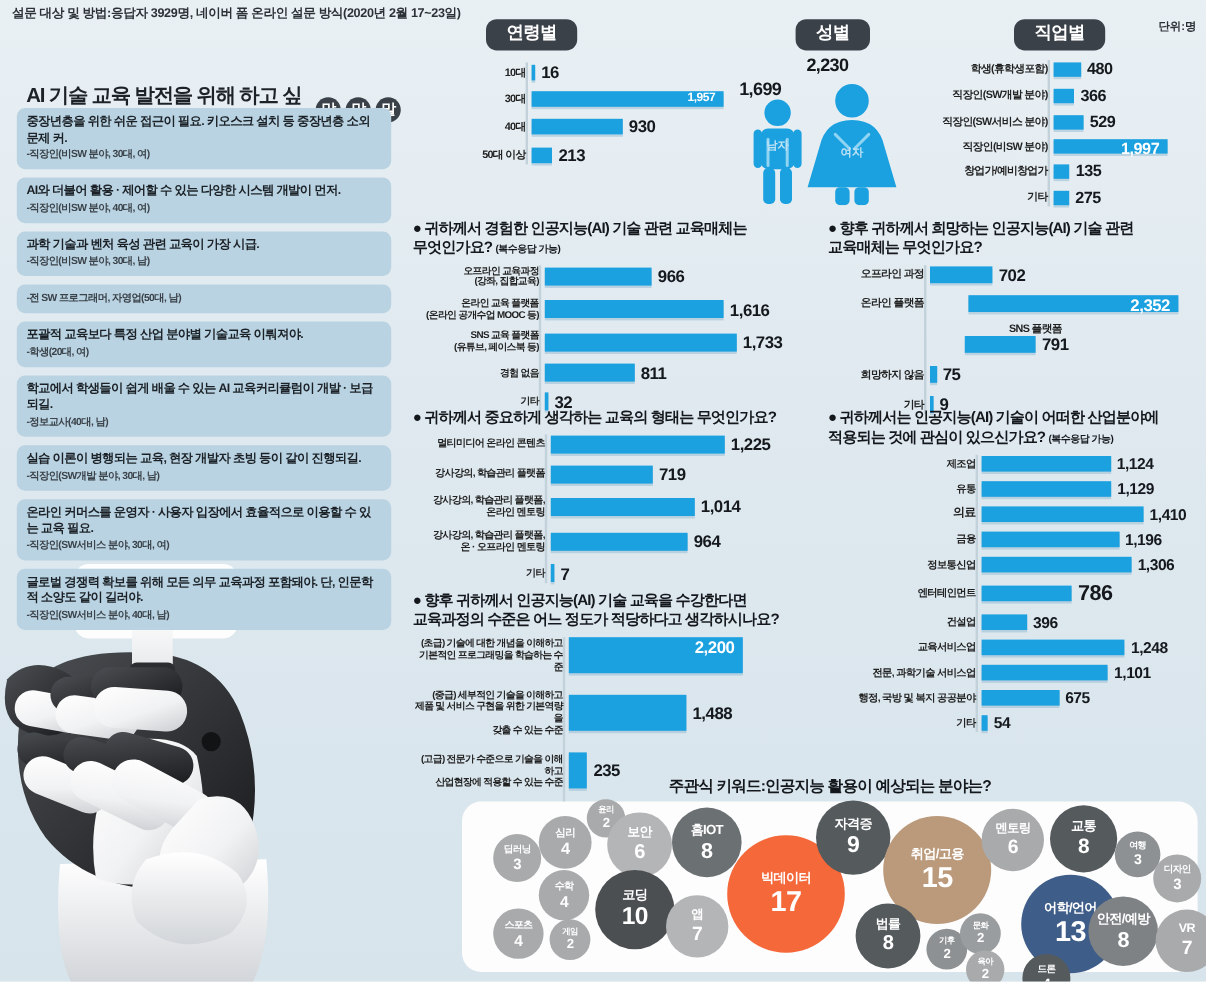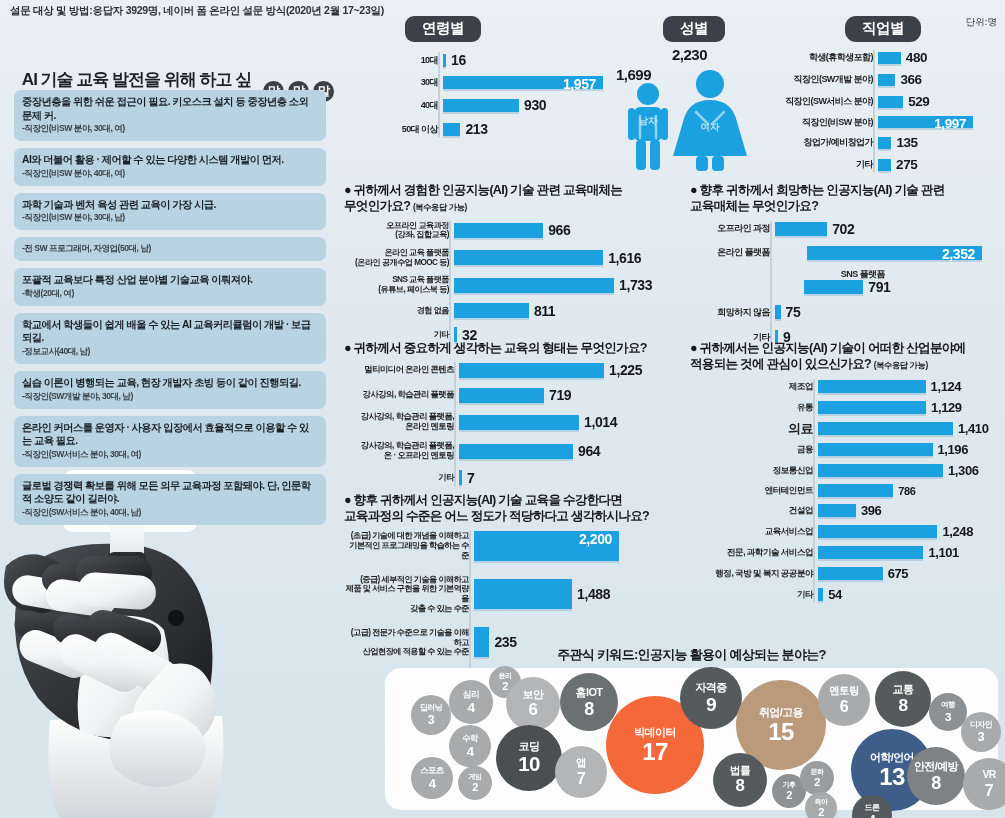--- a/index.html
+++ b/index.html
@@ -6,21 +6,21 @@
   body{
     width:1005px;height:818px;overflow:hidden;
     font-family:"Liberation Sans","DejaVu Sans",sans-serif;
     background:linear-gradient(180deg,#e9f0f4 0%,#dfe9ef 40%,#d7e4ec 100%);
     color:#22272c;position:relative;
   }
   .page{position:relative;width:1005px;height:818px;}
 
   
   .survey-note{position:absolute;left:10px;top:4px;font-size:10.5px;font-weight:700;color:#2b3136;letter-spacing:-.3px;}
-  .unit-note{position:absolute;right:8px;top:16px;font-size:9.5px;font-weight:400;color:#2b3136;}
+  .unit-note{position:absolute;right:8px;top:16px;font-size:9.5px;font-weight:700;color:#2b3136;}
 
   
   .pill{position:absolute;background:#3b4149;color:#fff;border-radius:9px;
         font-size:14.5px;font-weight:700;letter-spacing:-.5px;text-align:center;
         padding:4px 17px 5px;line-height:1.15;}
 
   
   .left-title{position:absolute;left:14px;top:68px;width:320px;text-align:center;
      font-size:17px;font-weight:700;letter-spacing:-1px;color:#1d2227;display:flex;
      align-items:center;justify-content:center;gap:4px;}
@@ -173,21 +173,21 @@
           <div class="lbl" style="width: 38px;">10대</div>
           <div class="barwrap">
             <div class="bar" style="height: 13px; width: 3px;"></div>
             <div class="val" style="font-size: 14px;">16</div>
           </div>
         </div>
         <div class="row" style="margin-bottom: 8px;">
           <div class="lbl" style="width: 38px;">30대</div>
           <div class="barwrap">
             <div class="bar" style="height: 13px; width: 160px; position: relative;">
-              <div class="val inside" style="font-size: 14px;">1,957</div>
+              <div class="val inside" style="font-size: 10px;">1,957</div>
             </div>
           </div>
         </div>
         <div class="row" style="margin-bottom: 8px;">
           <div class="lbl" style="width: 38px;">40대</div>
           <div class="barwrap">
             <div class="bar" style="height: 13px; width: 76.0347px;"></div>
             <div class="val" style="font-size: 14px;">930</div>
           </div>
         </div>
@@ -224,21 +224,21 @@
         <path d="M30 70 l0 22"></path>
           <path d="M46 70 l0 22"></path>
         <path d="M86 66 l12 12"></path>
           <path d="M114 66 l-12 12"></path>
       </g>
       <text x="38" y="78" fill="#bfe2f5" font-size="9.5" font-weight="bold" text-anchor="middle" font-family="'Liberation Sans',sans-serif">남자</text>
       <text x="100" y="84" fill="#bfe2f5" font-size="9.5" font-weight="bold" text-anchor="middle" font-family="'Liberation Sans',sans-serif">여자</text>
     </svg>
   </div>
 
-  <div class="pill" style="left:845px;top:16px;border-radius:11px;">직업별</div>
+  <div class="pill" style="left:845px;top:16px;">직업별</div>
   <div class="chart" id="chart-occ" style="left:775px;top:44px;width:230px;">
       <div class="rows">
         <div class="axis" style="left: 98px;"></div>
         <div class="row" style="margin-bottom: 7px;">
           <div class="lbl" style="width: 98px; font-size: 9px;">학생(휴학생포함)</div>
           <div class="barwrap">
             <div class="bar" style="height: 12px; width: 22.8343px;"></div>
             <div class="val" style="font-size: 13.5px;">480</div>
           </div>
         </div>
@@ -449,21 +449,21 @@
             </div>
           </div>
           <div class="row" style="margin-bottom: 6px;">
             <div class="lbl" style="width: 123px; font-size: 8.6px;">유통</div>
             <div class="barwrap">
               <div class="bar" style="height: 13px; width: 108.096px;"></div>
               <div class="val" style="font-size: 13px;">1,129</div>
             </div>
           </div>
           <div class="row" style="margin-bottom: 6px;">
-            <div class="lbl" style="width: 123px; font-size: 13px;">의료</div>
+            <div class="lbl" style="width: 123px; font-size: 10px;">의료</div>
             <div class="barwrap">
               <div class="bar" style="height: 13px; width: 135px;"></div>
               <div class="val" style="font-size: 13px;">1,410</div>
             </div>
           </div>
           <div class="row" style="margin-bottom: 6px;">
             <div class="lbl" style="width: 123px; font-size: 8.6px;">금융</div>
             <div class="barwrap">
               <div class="bar" style="height: 13px; width: 114.511px;"></div>
               <div class="val" style="font-size: 13px;">1,196</div>
@@ -473,21 +473,21 @@
             <div class="lbl" style="width: 123px; font-size: 8.6px;">정보통신업</div>
             <div class="barwrap">
               <div class="bar" style="height: 13px; width: 125.043px;"></div>
               <div class="val" style="font-size: 13px;">1,306</div>
             </div>
           </div>
           <div class="row" style="margin-bottom: 6px;">
             <div class="lbl" style="width: 123px; font-size: 8.6px;">엔터테인먼트</div>
             <div class="barwrap">
               <div class="bar" style="height: 13px; width: 75.2553px;"></div>
-              <div class="val" style="font-size: 11px;">786</div>
+              <div class="val" style="font-size: 18px;">786</div>
             </div>
           </div>
           <div class="row" style="margin-bottom: 6px;">
             <div class="lbl" style="width: 123px; font-size: 8.6px;">건설업</div>
             <div class="barwrap">
               <div class="bar" style="height: 13px; width: 37.9149px;"></div>
               <div class="val" style="font-size: 13px;">396</div>
             </div>
           </div>
           <div class="row" style="margin-bottom: 6px;">

